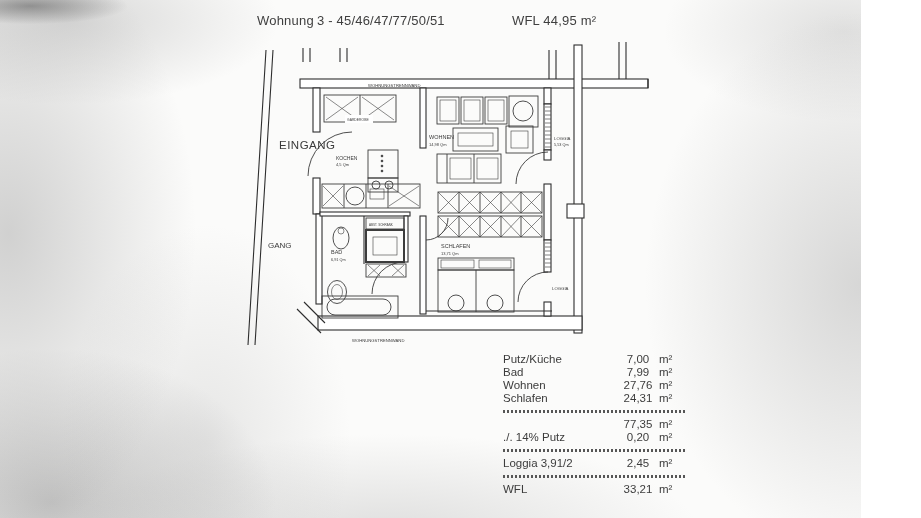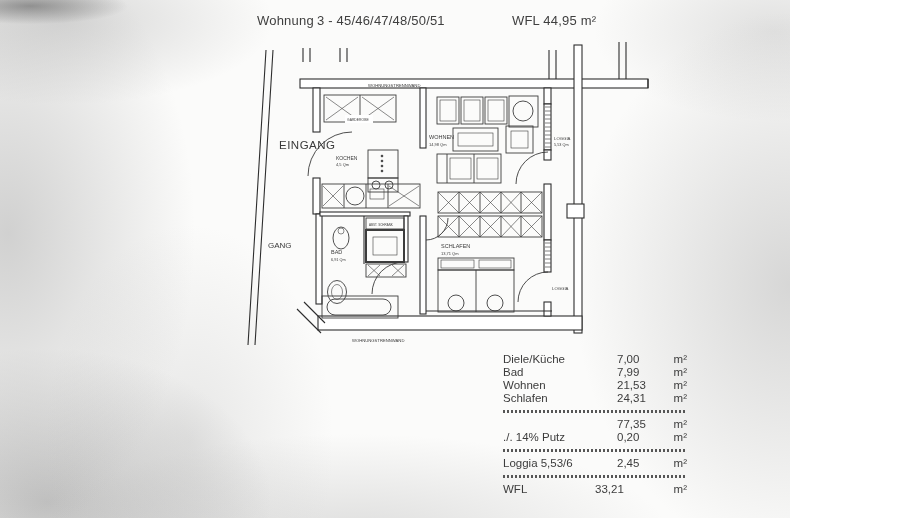--- a/index.html
+++ b/index.html
@@ -1,17 +1,17 @@
 <!DOCTYPE html>
 <html><head>
 <meta charset="utf-8">
 <style>
   html,body{margin:0;padding:0;}
   .page{
-    position:relative;width:790px;height:518px;overflow:hidden;
+    position:relative;width:861px;height:518px;overflow:hidden;
     font-family:"Liberation Sans",sans-serif;color:#3b3b3b;
     background:
       radial-gradient(140px 26px at 30px 6px, rgba(85,85,85,.55), transparent 70%),
       radial-gradient(300px 120px at 8% 4%, rgba(150,150,150,.35), transparent 70%),
       radial-gradient(260px 420px at 1% 45%, rgba(150,150,150,.42), transparent 72%),
       radial-gradient(200px 300px at 24% 85%, rgba(170,170,170,.25), transparent 72%),
       radial-gradient(320px 220px at 6% 97%, rgba(135,135,135,.5), transparent 70%),
       radial-gradient(420px 140px at 45% 104%, rgba(160,160,160,.33), transparent 75%),
       radial-gradient(300px 380px at 100% 55%, rgba(160,160,160,.4), transparent 72%),
       radial-gradient(240px 120px at 98% 6%, rgba(170,170,170,.33), transparent 75%),
@@ -19,33 +19,33 @@
   }
   .hdr{position:absolute;font-size:13px;line-height:15px;letter-spacing:.2px;color:#3f3f3f;}
   #h-wohnung{left:257px;top:13px;}
   #h-lines{left:317px;top:13px;}
   #h-wfl{left:512px;top:13px;text-align:center;}
   svg.plan{position:absolute;left:0;top:0;}
   svg.plan text{font-family:"Liberation Sans",sans-serif;fill:#3a3a3a;}
   .area-table{position:absolute;left:503px;top:353px;width:184px;font-size:11.5px;line-height:13px;color:#3c3c3c;}
   .trow{display:flex;}
   .tl{flex:1;white-space:nowrap;}
-  .tv{width:42px;text-align:left;}
-  .tu{width:28px;text-align:right;}
+  .tv{width:42px;text-align:center;}
+  .tu{width:28px;text-align:left;}
   .tdash{height:3px;margin:5px 0;background:repeating-linear-gradient(90deg,#565656 0 2px,transparent 2px 4px);}
-  .trow.total{margin-top:2px;gap:22px;}
+  .trow.total{margin-top:2px;}
 </style>
 </head>
 <body>
 
 <div class="page">
 
   <div class="hdr" id="h-wohnung">Wohnung</div>
   <div class="hdr" id="h-lines">
-    <div>3 - 45/46/47/48/50/51</div>
+    <div>3 - 45/46/47/77/50/51</div>
   </div>
   <div class="hdr" id="h-wfl">WFL 44,95 m²</div>
 
   <svg class="plan" width="921" height="518" viewBox="0 0 921 518">
 
     <g stroke="#2e2e2e" stroke-width="1.1" fill="#ffffff">
       <rect x="300" y="79" width="348" height="9"></rect>
       <rect x="574" y="45" width="8" height="288"></rect>
       <rect x="318" y="316" width="264" height="14"></rect>
       <rect x="313" y="88" width="7" height="44"></rect>
@@ -200,53 +200,53 @@
     <text x="554" y="146" font-size="3.8">5,53 Qm</text>
     <text x="552" y="290" font-size="4.3">LOGGIA</text>
     <text x="347" y="121" font-size="3.4">GARDEROBE</text>
     <text x="369" y="225.5" font-size="3">ABST. SCHRANK</text>
     <text x="368" y="86.5" font-size="4.2">WOHNUNGSTRENNWAND</text>
     <text x="352" y="342" font-size="4.2">WOHNUNGSTRENNWAND</text>
   </svg>
 
   <div class="area-table">
     <div class="trow">
-        <span class="tl">Diele/Küche</span>
+        <span class="tl">Putz/Küche</span>
         <span class="tv">7,00</span>
         <span class="tu">m²</span>
       </div>
     <div class="trow">
         <span class="tl">Bad</span>
         <span class="tv">7,99</span>
         <span class="tu">m²</span>
       </div>
     <div class="trow">
         <span class="tl">Wohnen</span>
-        <span class="tv">21,53</span>
+        <span class="tv">27,76</span>
         <span class="tu">m²</span>
       </div>
     <div class="trow">
         <span class="tl">Schlafen</span>
         <span class="tv">24,31</span>
         <span class="tu">m²</span>
       </div>
     <div class="tdash"></div>
     <div class="trow">
         <span class="tl"></span>
         <span class="tv">77,35</span>
         <span class="tu">m²</span>
       </div>
     <div class="trow">
         <span class="tl">./. 14% Putz</span>
         <span class="tv">0,20</span>
         <span class="tu">m²</span>
       </div>
     <div class="tdash"></div>
     <div class="trow">
-        <span class="tl">Loggia 5,53/6</span>
+        <span class="tl">Loggia 3,91/2</span>
         <span class="tv">2,45</span>
         <span class="tu">m²</span>
       </div>
     <div class="tdash"></div>
     <div class="trow total">
         <span class="tl">WFL</span>
         <span class="tv">33,21</span>
         <span class="tu">m²</span>
       </div>
   </div>

